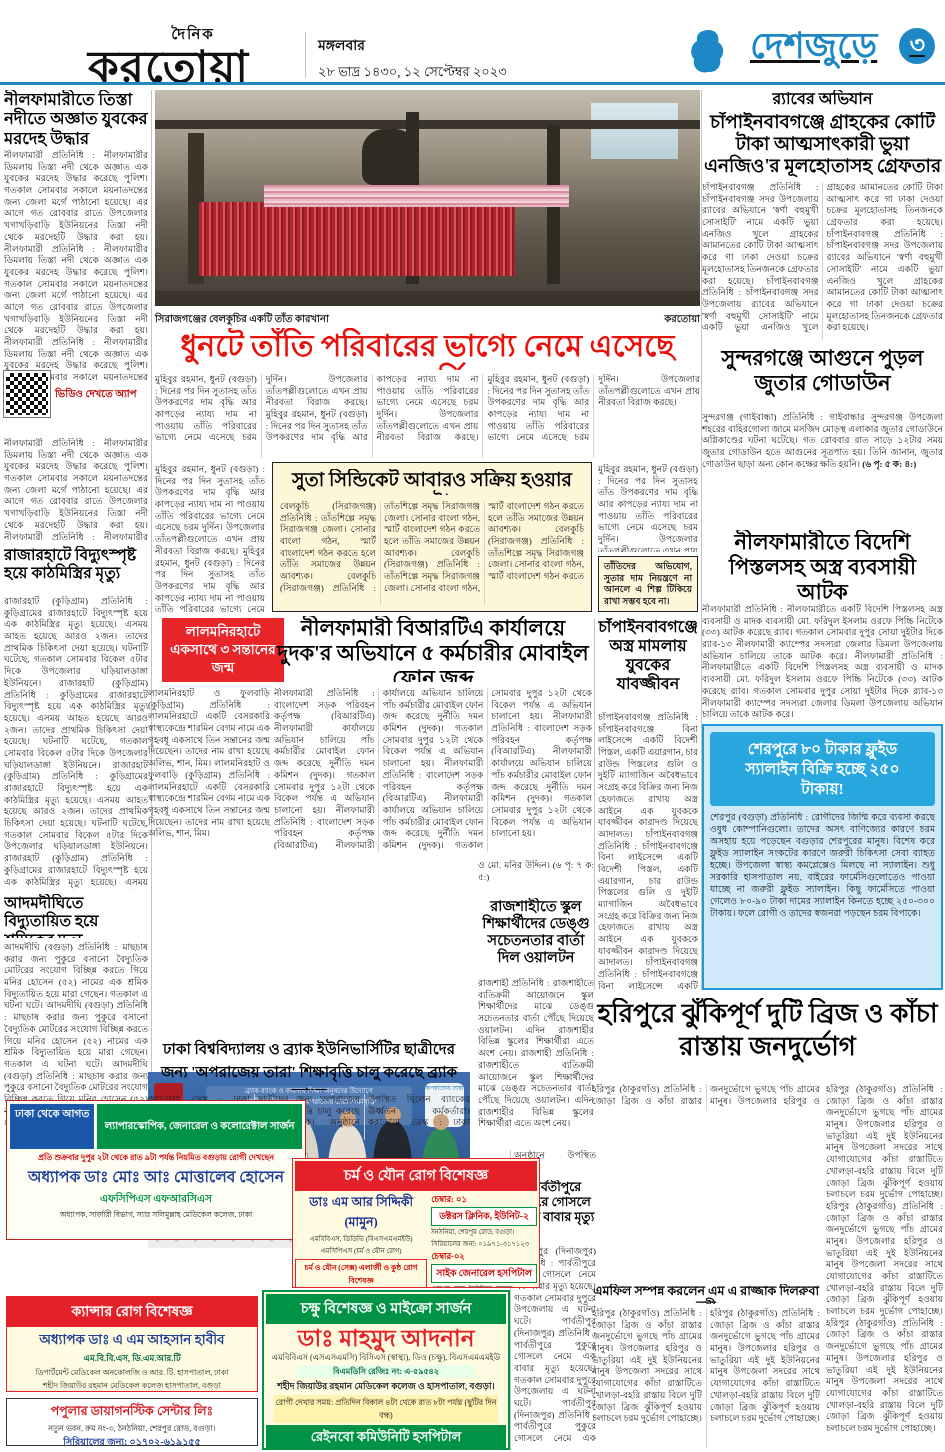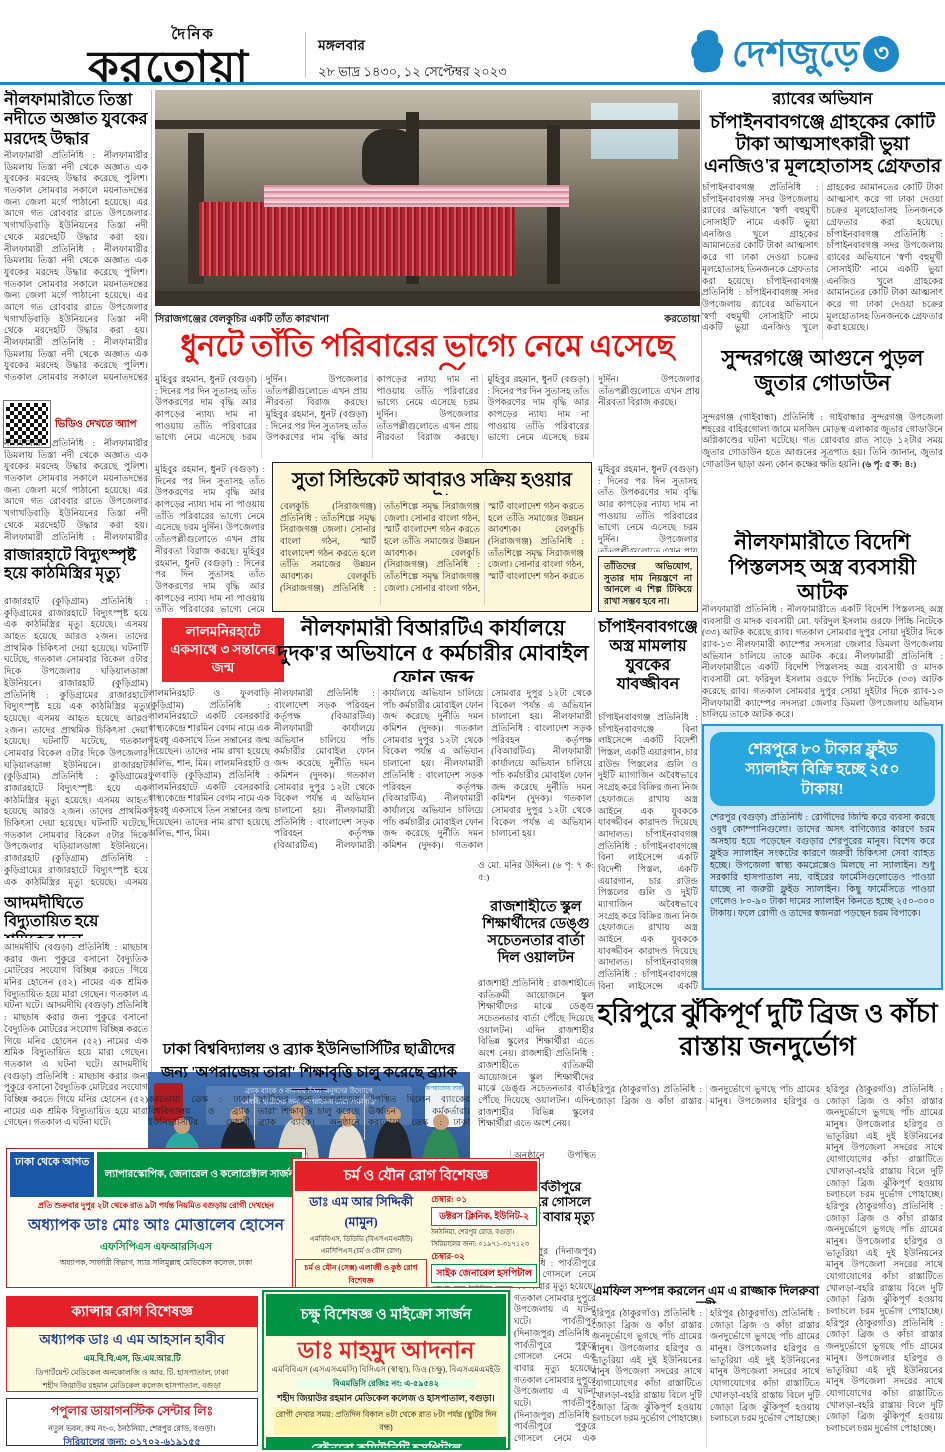--- a/index.html
+++ b/index.html
@@ -56,21 +56,21 @@
   .qr-row{display:flex;gap:5px;align-items:center;}
   .qr{width:42px;height:42px;background:repeating-conic-gradient(#111 0% 25%,#fff 0% 50%);background-size:8px 8px;
       border:2px solid #fff;outline:1px solid #777;}
   .qr-label{font-size:10px;font-weight:bold;color:#b00;line-height:1.2;}
   
   .yellow-box{background:var(--cream);border:1px solid #222;padding:6px 7px;}
   .note-box{background:var(--cream);border:1.5px solid #222;padding:4px 5px;}
   .red-box{background:var(--box-red);color:#ffffff;font-weight:bold;text-align:center;
            display:flex;align-items:center;justify-content:center;padding:4px;margin-left:14px;}
   .saline-box{border:2px solid #1d9bd8;background:var(--sal-body);padding:6px;}
-  .saline-head{background:var(--sal-head);border-radius:12px;color:#fff;font-weight:bold;font-size:15.5px;
+  .saline-head{background:var(--sal-head);border-radius:4px;color:#fff;font-weight:bold;font-size:15.5px;
                text-align:center;padding:7px 21px;line-height:1.3;}
   .saline-body{margin-top:6px;}
   .end-mark{font-weight:bold;}
   
   .ad{box-sizing:border-box;overflow:hidden;}
   .ad-surgeon{border:1.5px solid #b22;background:#fffef4;padding:3px;}
   .tag-row{display:flex;gap:3px;}
   .tag-blue{background:#1b57a8;color:#fff;font-size:10.5px;font-weight:bold;padding:2px 5px;}
   .tag-green{background:var(--ad-green);color:#fff;font-size:10px;font-weight:bold;padding:14px 4px;flex:1;text-align:center;}
   .srg-sched{color:#c00;font-size:8px;font-weight:bold;text-align:center;margin-top:2px;}
@@ -91,21 +91,21 @@
   .skin-flex{display:flex;gap:4px;margin-top:2px;}
   .skin-left{flex:1.25;}
   .skin-right{flex:1;}
   .skin-name{color:#1a2f8f;font-size:12.5px;font-weight:bold;text-align:center;}
   .skin-deg{font-size:6.8px;text-align:center;color:#222;}
   .skin-spec{border:1px solid var(--ad-red);color:#c00;font-size:7.6px;font-weight:bold;text-align:center;margin-top:2px;padding:1px;}
   .skin-chl{color:#c00;font-size:8.4px;font-weight:bold;}
   .skin-chn{border:1px solid var(--ad-green);color:#c00;font-size:9.3px;font-weight:bold;text-align:center;background:#fff;padding:1px;}
   .skin-cha{font-size:6.8px;color:#222;}
   .ad-eye{border:2px solid var(--ad-green);background:var(--ad-yellow);padding:2px;}
-  .eye-head{background:var(--ad-green);color:#fff;font-weight:bold;font-size:14.5px;text-align:center;padding:9px;}
+  .eye-head{background:var(--ad-green);color:#fff;font-weight:bold;font-size:14.5px;text-align:center;padding:3px;}
   .eye-name{color:var(--ad-red);font-size:23px;font-weight:bold;text-align:center;line-height:1.1;margin-top:2px;}
   .eye-deg{font-size:8.2px;text-align:center;color:#222;}
   .eye-reg{color:#064;background:#e8ffe8;font-size:8px;font-weight:bold;text-align:center;margin:1px 30px;}
   .eye-line{font-size:9px;font-weight:bold;text-align:center;color:#222;}
   .eye-time{font-size:8px;text-align:center;color:#111;background:#fff3b0;margin:1px 8px;padding:1px;}
   .eye-hosp{background:var(--ad-green);color:#fff;font-weight:bold;font-size:13px;text-align:center;padding:2px;margin-top:2px;}
 </style>
 </head>
 <body>
 
@@ -113,39 +113,39 @@
 
   <div class="abs" style="left:88px;top:22px;width:210px;">
     <div class="mast-top">দৈনিক</div>
     <div class="mast-name">করতোয়া</div>
   </div>
   <div class="abs vrule" style="left:305px;top:32px;height:46px;"></div>
   <div class="abs" style="left:318px;top:34px;width:260px;">
     <div class="date-day">মঙ্গলবার</div>
     <div class="date-full">২৮ ভাদ্র ১৪৩০, ১২ সেপ্টেম্বর ২০২৩</div>
   </div>
-  <div class="abs" style="left:688px;top:28px;width:252px;display:flex;align-items:center;gap:4px;">
+  <div class="abs" style="left:688px;top:28px;width:252px;display:flex;align-items:flex-start;gap:22px;text-decoration:underline;">
     <span>
       <svg width="40" height="48" viewBox="0 0 40 48">
           <path d="M19 2 C27 1 32 7 30 14 C36 17 37 26 32 31 C34 38 28 45 20 44 C12 46 4 40 6 31 C1 26 3 16 9 13 C8 6 12 3 19 2 Z" fill="#1e88c7"></path>
         </svg>
     </span>
     <span class="section-name">দেশজুড়ে</span>
     <span class="page-circle">৩</span>
   </div>
   <div class="abs blue-rule" style="left:0;top:82px;width:945px;"></div>
 
   <div class="abs vrule" style="left:151px;top:90px;height:1050px;"></div>
   <div class="abs vrule" style="left:701px;top:90px;height:900px;"></div>
   <div class="abs vrule" style="left:594px;top:618px;height:372px;"></div>
   <div class="abs vrule" style="left:510px;top:1150px;height:300px;"></div>
 
   <div class="abs hl" style="left:4px;top:90px;width:144px;height:58px;font-size:16.5px;">নীলফামারীতে তিস্তা নদীতে অজ্ঞাত যুবকের মরদেহ উদ্ধার</div>
   <div class="abs body-txt" style="left:4px;top:150px;width:144px;height:232px;">নীলফামারী প্রতিনিধি : নীলফামারীর ডিমলায় তিস্তা নদী থেকে অজ্ঞাত এক যুবকের মরদেহ উদ্ধার করেছে পুলিশ। গতকাল সোমবার সকালে ময়নাতদন্তের জন্য জেলা মর্গে পাঠানো হয়েছে। এর আগে গত রোববার রাতে উপজেলার খগাখড়িবাড়ি ইউনিয়নের তিস্তা নদী থেকে মরদেহটি উদ্ধার করা হয়। নীলফামারী প্রতিনিধি : নীলফামারীর ডিমলায় তিস্তা নদী থেকে অজ্ঞাত এক যুবকের মরদেহ উদ্ধার করেছে পুলিশ। গতকাল সোমবার সকালে ময়নাতদন্তের জন্য জেলা মর্গে পাঠানো হয়েছে। এর আগে গত রোববার রাতে উপজেলার খগাখড়িবাড়ি ইউনিয়নের তিস্তা নদী থেকে মরদেহটি উদ্ধার করা হয়। নীলফামারী প্রতিনিধি : নীলফামারীর ডিমলায় তিস্তা নদী থেকে অজ্ঞাত এক যুবকের মরদেহ উদ্ধার করেছে পুলিশ। গতকাল সোমবার সকালে ময়নাতদন্তের জন্য জেলা মর্গে পাঠানো হয়েছে। এর আগে গত রোববার রাতে উপজেলার খগাখড়িবাড়ি ইউনিয়নের তিস্তা নদী থেকে মরদেহটি উদ্ধার করা হয়।</div>
-  <div class="abs qr-row" style="left:4px;top:400px;width:144px;height:48px;">
+  <div class="abs qr-row" style="left:4px;top:370px;width:144px;height:48px;">
     <span class="qr"></span>
     <span class="qr-label">ভিডিও দেখতে অ্যাপ</span>
   </div>
   <div class="abs body-txt" style="left:4px;top:438px;width:144px;height:104px;">নীলফামারী প্রতিনিধি : নীলফামারীর ডিমলায় তিস্তা নদী থেকে অজ্ঞাত এক যুবকের মরদেহ উদ্ধার করেছে পুলিশ। গতকাল সোমবার সকালে ময়নাতদন্তের জন্য জেলা মর্গে পাঠানো হয়েছে। এর আগে গত রোববার রাতে উপজেলার খগাখড়িবাড়ি ইউনিয়নের তিস্তা নদী থেকে মরদেহটি উদ্ধার করা হয়। নীলফামারী প্রতিনিধি : নীলফামারীর ডিমলায় তিস্তা নদী থেকে অজ্ঞাত এক যুবকের মরদেহ উদ্ধার করেছে পুলিশ। গতকাল সোমবার সকালে ময়নাতদন্তের জন্য জেলা মর্গে পাঠানো হয়েছে। এর আগে গত রোববার রাতে উপজেলার খগাখড়িবাড়ি ইউনিয়নের তিস্তা নদী থেকে মরদেহটি উদ্ধার করা হয়।</div>
   <div class="abs hl" style="left:4px;top:546px;width:144px;height:46px;font-size:15.5px;">রাজারহাটে বিদ্যুৎস্পৃষ্ট হয়ে কাঠমিস্ত্রির মৃত্যু</div>
   <div class="abs body-txt" style="left:4px;top:596px;width:144px;height:294px;">রাজারহাট (কুড়িগ্রাম) প্রতিনিধি : কুড়িগ্রামের রাজারহাটে বিদ্যুৎস্পৃষ্ট হয়ে এক কাঠমিস্ত্রির মৃত্যু হয়েছে। এসময় আহত হয়েছে আরও ২জন। তাদের প্রাথমিক চিকিৎসা দেয়া হয়েছে। ঘটনাটি ঘটেছে, গতকাল সোমবার বিকেল ৫টার দিকে উপজেলার ঘড়িয়ালডাঙ্গা ইউনিয়নে। রাজারহাট (কুড়িগ্রাম) প্রতিনিধি : কুড়িগ্রামের রাজারহাটে বিদ্যুৎস্পৃষ্ট হয়ে এক কাঠমিস্ত্রির মৃত্যু হয়েছে। এসময় আহত হয়েছে আরও ২জন। তাদের প্রাথমিক চিকিৎসা দেয়া হয়েছে। ঘটনাটি ঘটেছে, গতকাল সোমবার বিকেল ৫টার দিকে উপজেলার ঘড়িয়ালডাঙ্গা ইউনিয়নে। রাজারহাট (কুড়িগ্রাম) প্রতিনিধি : কুড়িগ্রামের রাজারহাটে বিদ্যুৎস্পৃষ্ট হয়ে এক কাঠমিস্ত্রির মৃত্যু হয়েছে। এসময় আহত হয়েছে আরও ২জন। তাদের প্রাথমিক চিকিৎসা দেয়া হয়েছে। ঘটনাটি ঘটেছে, গতকাল সোমবার বিকেল ৫টার দিকে উপজেলার ঘড়িয়ালডাঙ্গা ইউনিয়নে। রাজারহাট (কুড়িগ্রাম) প্রতিনিধি : কুড়িগ্রামের রাজারহাটে বিদ্যুৎস্পৃষ্ট হয়ে এক কাঠমিস্ত্রির মৃত্যু হয়েছে। এসময় আহত হয়েছে আরও ২জন। তাদের প্রাথমিক চিকিৎসা দেয়া হয়েছে। ঘটনাটি ঘটেছে, গতকাল সোমবার বিকেল ৫টার দিকে উপজেলার ঘড়িয়ালডাঙ্গা ইউনিয়নে।</div>
   <div class="abs hl" style="left:4px;top:894px;width:144px;height:44px;font-size:15.5px;">আদমদীঘিতে বিদ্যুতায়িত হয়ে শ্রমিকের মৃত্যু</div>
   <div class="abs body-txt" style="left:4px;top:942px;width:144px;height:198px;">আদমদীঘি (বগুড়া) প্রতিনিধি : মাছচাষ করার জন্য পুকুরে বসানো বৈদ্যুতিক মোটরের সংযোগ বিচ্ছিন্ন করতে গিয়ে মনির হোসেন (৫২) নামের এক শ্রমিক বিদ্যুতায়িত হয়ে মারা গেছেন। গতকাল এ ঘটনা ঘটে। আদমদীঘি (বগুড়া) প্রতিনিধি : মাছচাষ করার জন্য পুকুরে বসানো বৈদ্যুতিক মোটরের সংযোগ বিচ্ছিন্ন করতে গিয়ে মনির হোসেন (৫২) নামের এক শ্রমিক বিদ্যুতায়িত হয়ে মারা গেছেন। গতকাল এ ঘটনা ঘটে। আদমদীঘি (বগুড়া) প্রতিনিধি : মাছচাষ করার জন্য পুকুরে বসানো বৈদ্যুতিক মোটরের সংযোগ বিচ্ছিন্ন করতে গিয়ে মনির হোসেন (৫২) নামের এক শ্রমিক বিদ্যুতায়িত হয়ে মারা গেছেন। গতকাল এ ঘটনা ঘটে।</div>
 
   <div class="abs photo" style="left:155px;top:90px;width:545px;height:216px;">
@@ -242,21 +242,21 @@
   <div class="abs body-txt cols2" style="left:592px;top:1084px;width:228px;height:26px;">হরিপুর (ঠাকুরগাঁও) প্রতিনিধি : জোড়া ব্রিজ ও কাঁচা রাস্তার জনদুর্ভোগে ভুগছে পাঁচ গ্রামের মানুষ। উপজেলার হরিপুর ও ভাতুরিয়া এই দুই ইউনিয়নের মানুষ উপজেলা সদরের সাথে যোগাযোগের কাঁচা রাস্তাটিতে খোলড়া-বহরি রাস্তায় বিলে দুটি জোড়া ব্রিজ ঝুঁকিপূর্ণ হওয়ায় চলাচলে চরম দুর্ভোগ পোহাচ্ছে।</div>
 
   <div class="abs hl ctr" style="left:592px;top:1284px;width:228px;height:20px;font-size:12.5px;">এমফিল সম্পন্ন করলেন এম এ রাজ্জাক দিলরুবা তন্বী</div>
   <div class="abs body-txt cols2" style="left:592px;top:1308px;width:228px;height:140px;">হরিপুর (ঠাকুরগাঁও) প্রতিনিধি : জোড়া ব্রিজ ও কাঁচা রাস্তার জনদুর্ভোগে ভুগছে পাঁচ গ্রামের মানুষ। উপজেলার হরিপুর ও ভাতুরিয়া এই দুই ইউনিয়নের মানুষ উপজেলা সদরের সাথে যোগাযোগের কাঁচা রাস্তাটিতে খোলড়া-বহরি রাস্তায় বিলে দুটি জোড়া ব্রিজ ঝুঁকিপূর্ণ হওয়ায় চলাচলে চরম দুর্ভোগ পোহাচ্ছে। হরিপুর (ঠাকুরগাঁও) প্রতিনিধি : জোড়া ব্রিজ ও কাঁচা রাস্তার জনদুর্ভোগে ভুগছে পাঁচ গ্রামের মানুষ। উপজেলার হরিপুর ও ভাতুরিয়া এই দুই ইউনিয়নের মানুষ উপজেলা সদরের সাথে যোগাযোগের কাঁচা রাস্তাটিতে খোলড়া-বহরি রাস্তায় বিলে দুটি জোড়া ব্রিজ ঝুঁকিপূর্ণ হওয়ায় চলাচলে চরম দুর্ভোগ পোহাচ্ছে।</div>
   <div class="abs body-txt" style="left:826px;top:1084px;width:117px;height:364px;">হরিপুর (ঠাকুরগাঁও) প্রতিনিধি : জোড়া ব্রিজ ও কাঁচা রাস্তার জনদুর্ভোগে ভুগছে পাঁচ গ্রামের মানুষ। উপজেলার হরিপুর ও ভাতুরিয়া এই দুই ইউনিয়নের মানুষ উপজেলা সদরের সাথে যোগাযোগের কাঁচা রাস্তাটিতে খোলড়া-বহরি রাস্তায় বিলে দুটি জোড়া ব্রিজ ঝুঁকিপূর্ণ হওয়ায় চলাচলে চরম দুর্ভোগ পোহাচ্ছে। হরিপুর (ঠাকুরগাঁও) প্রতিনিধি : জোড়া ব্রিজ ও কাঁচা রাস্তার জনদুর্ভোগে ভুগছে পাঁচ গ্রামের মানুষ। উপজেলার হরিপুর ও ভাতুরিয়া এই দুই ইউনিয়নের মানুষ উপজেলা সদরের সাথে যোগাযোগের কাঁচা রাস্তাটিতে খোলড়া-বহরি রাস্তায় বিলে দুটি জোড়া ব্রিজ ঝুঁকিপূর্ণ হওয়ায় চলাচলে চরম দুর্ভোগ পোহাচ্ছে। হরিপুর (ঠাকুরগাঁও) প্রতিনিধি : জোড়া ব্রিজ ও কাঁচা রাস্তার জনদুর্ভোগে ভুগছে পাঁচ গ্রামের মানুষ। উপজেলার হরিপুর ও ভাতুরিয়া এই দুই ইউনিয়নের মানুষ উপজেলা সদরের সাথে যোগাযোগের কাঁচা রাস্তাটিতে খোলড়া-বহরি রাস্তায় বিলে দুটি জোড়া ব্রিজ ঝুঁকিপূর্ণ হওয়ায় চলাচলে চরম দুর্ভোগ পোহাচ্ছে।</div>
 
   <div class="abs body-txt" style="left:514px;top:1150px;width:82px;height:26px;">অনুষ্ঠানে উপস্থিত ছিলেন।</div>
   <div class="abs hl ctr" style="left:514px;top:1180px;width:82px;height:62px;font-size:12.5px;">পার্বতীপুরে পুকুরে গোসলে নেমে বাবার মৃত্যু</div>
   <div class="abs body-txt" style="left:514px;top:1246px;width:82px;height:200px;">পার্বতীপুর (দিনাজপুর) প্রতিনিধি : পার্বতীপুরে পুকুরে গোসলে নেমে এক বাবার মৃত্যু হয়েছে। গতকাল সোমবার দুপুরে উপজেলায় এ ঘটনা ঘটে। পার্বতীপুর (দিনাজপুর) প্রতিনিধি : পার্বতীপুরে পুকুরে গোসলে নেমে এক বাবার মৃত্যু হয়েছে। গতকাল সোমবার দুপুরে উপজেলায় এ ঘটনা ঘটে। পার্বতীপুর (দিনাজপুর) প্রতিনিধি : পার্বতীপুরে পুকুরে গোসলে নেমে এক বাবার মৃত্যু হয়েছে। গতকাল সোমবার দুপুরে উপজেলায় এ ঘটনা ঘটে।</div>
 
-  <div class="abs ad ad-surgeon" style="left:6px;top:1148px;width:300px;height:140px;">
+  <div class="abs ad ad-surgeon" style="left:6px;top:1100px;width:300px;height:140px;">
     <div class="tag-row">
       <span class="tag-blue">ঢাকা থেকে আগত</span>
       <span class="tag-green">ল্যাপারস্কোপিক, জেনারেল ও কলোরেক্টাল সার্জন</span>
     </div>
     <div class="srg-sched">প্রতি শুক্রবার দুপুর ২টা থেকে রাত ৯টা পর্যন্ত নিয়মিত বগুড়ায় রোগী দেখছেন</div>
     <div class="srg-name">অধ্যাপক ডাঃ মোঃ আঃ মোত্তালেব হোসেন</div>
     <div class="srg-deg">এফসিপিএস এফআরসিএস</div>
     <div class="srg-line">অধ্যাপক, সার্জারী বিভাগ, স্যার সলিমুল্লাহ মেডিকেল কলেজ, ঢাকা</div>
 
   </div>

